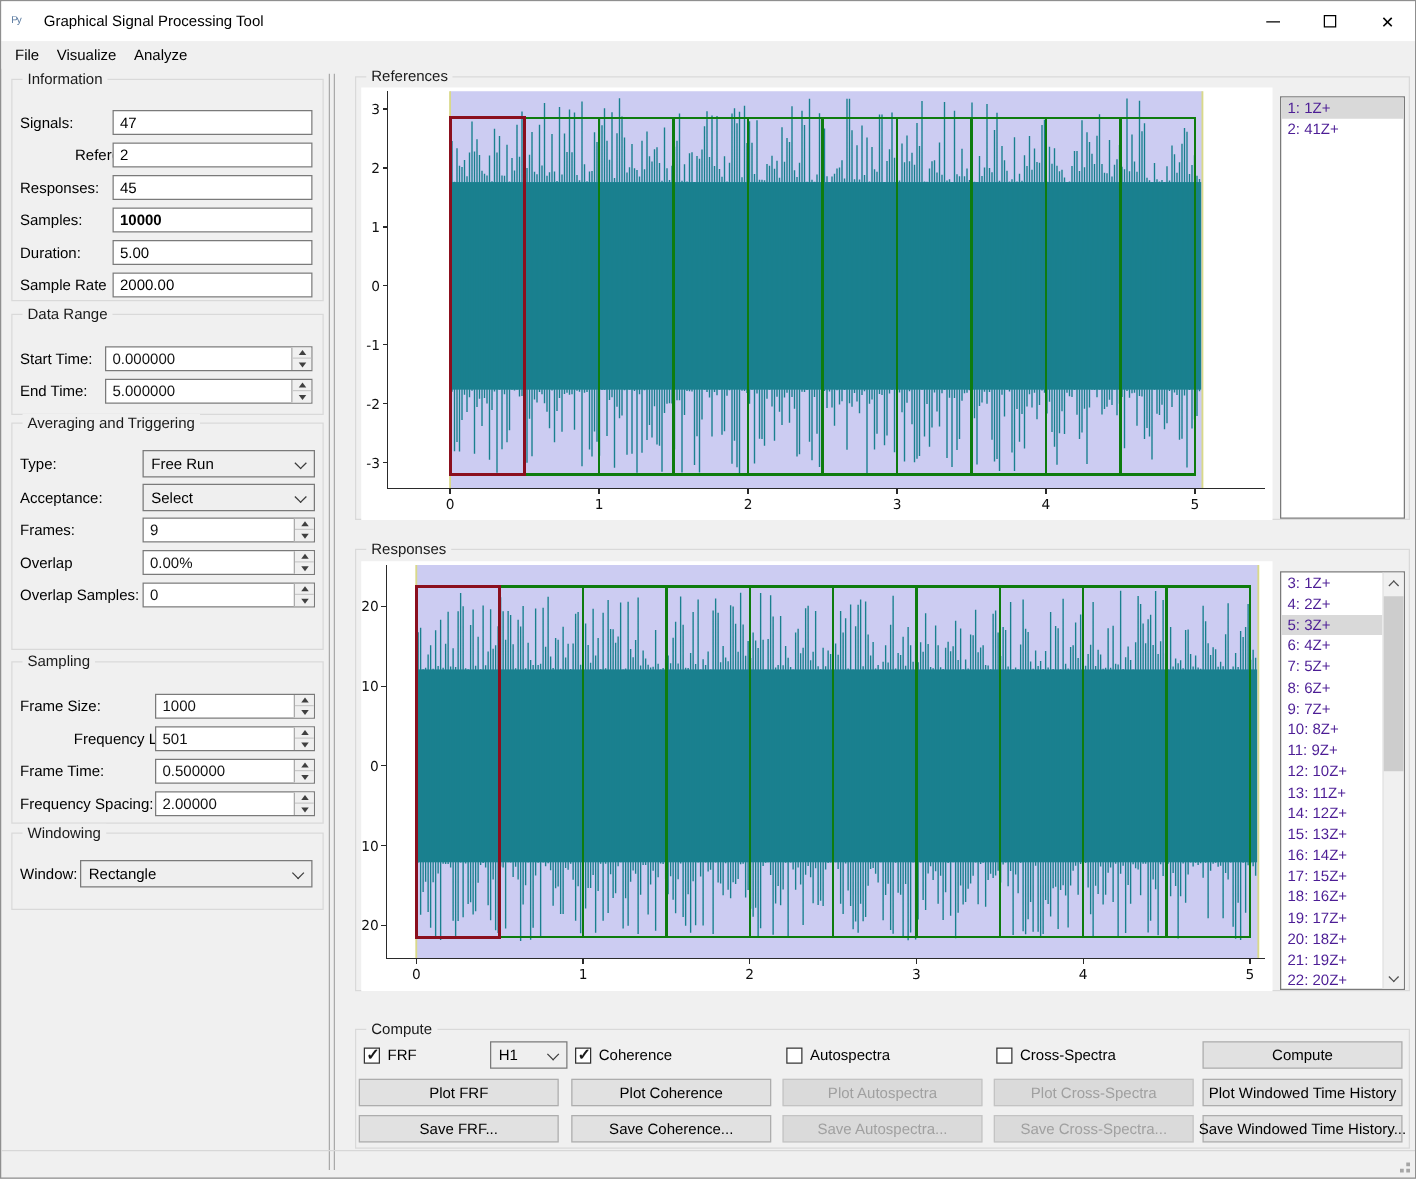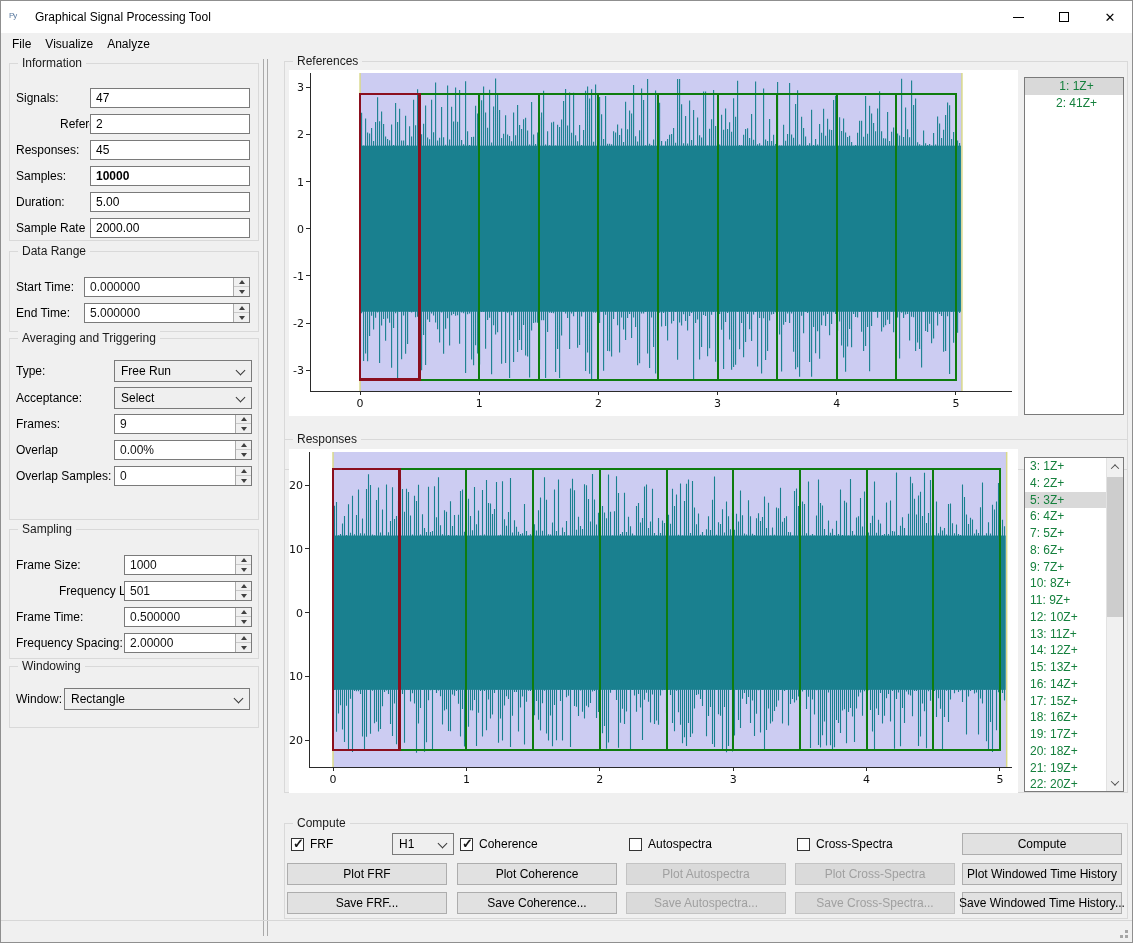--- a/index.html
+++ b/index.html
@@ -32,21 +32,21 @@
   .spin-btn { position: absolute; left: 0; width: 100%; height: 50%; display: flex; align-items: center; justify-content: center; }
   .spin-btn.up { top: 0; border-bottom: 1px solid #c9c9c9; }
   .spin-btn.down { bottom: 0; }
   .tri-up { width: 0; height: 0; border-left: 3px solid transparent; border-right: 3px solid transparent; border-bottom: 4px solid #404040; }
   .tri-down { width: 0; height: 0; border-left: 3px solid transparent; border-right: 3px solid transparent; border-top: 4px solid #404040; }
   .combo { position: absolute; height: 22px; background: #efefef; border: 1px solid #7a7a7a; font-size: 12px; line-height: 20px; padding-left: 6px; color: #000; white-space: nowrap; }
   .combo .chev { position: absolute; right: 7px; top: 6px; width: 7px; height: 7px; border-right: 1.4px solid #3a3a3a; border-bottom: 1.4px solid #3a3a3a; transform: rotate(45deg); }
   .splitter { position: absolute; left: 262px; top: 58px; width: 5px; height: 877px; border-left: 1px solid #aaaaaa; border-right: 1px solid #aaaaaa; }
   .figure { position: absolute; background: #ffffff; }
   .listbox { position: absolute; background: #ffffff; border: 1px solid #7a7a7a; overflow: hidden; }
-  .list-item { height: 16.75px; line-height: 16.75px; padding-left: 5px; font-size: 12px; color: #15803d; white-space: nowrap; }
+  .list-item { height: 16.75px; line-height: 16.75px; padding-left: 5px; font-size: 12px; color: #4c1d95; white-space: nowrap; }
   .list-item.selected { background: #d9d9d9; }
   .scrollbar { position: absolute; top: 0; right: 0; width: 17px; height: 100%; background: #f0f0f0; border-left: 1px solid #e2e2e2; }
   .sb-arrow { position: absolute; left: 0; width: 100%; height: 17px; display: flex; align-items: center; justify-content: center; }
   .sb-chev { width: 6px; height: 6px; border-right: 1.3px solid #505050; border-bottom: 1.3px solid #505050; }
   .sb-chev.up { transform: rotate(-135deg) translate(-1px,-1px); }
   .sb-chev.down { transform: rotate(45deg) translate(-1px,-1px); }
   .sb-thumb { position: absolute; left: 0; width: 100%; background: #cdcdcd; }
   .checkbox-row { position: absolute; display: flex; align-items: center; gap: 6px; height: 16px; }
   .checkbox { width: 13px; height: 13px; background: #fff; border: 1px solid #333; position: relative; }
   .checkbox .check-glyph { display: none; position: absolute; left: 1px; top: -3px; color: #1a1a1a; font-size: 13px; font-weight: bold; }
@@ -237,21 +237,21 @@
     <span class="group-label">Windowing</span>
     <div class="field-label" style="left:6px;top:22px;">Window:</div>
     <div class="combo" style="left:54px;top:21px;width:186px;">
       <span>Rectangle</span>
       <span class="chev"></span>
     </div>
   </div>
 
   <div class="splitter"></div>
 
-  <div class="group" style="left:283px;top:60px;width:844px;height:409px;text-align:center;">
+  <div class="group" style="left:283px;top:60px;width:844px;height:355px;">
     <span class="group-label">References</span>
     <div class="figure" style="left:4px;top:8px;width:729px;height:346px;" id="references-plot"><svg width="729" height="346">
           <rect x="71.05772495755518" y="3" width="601.8845500848897" height="318" fill="#ccccf2"></rect>
           <line x1="71.05772495755518" y1="3" x2="71.05772495755518" y2="321" stroke="#d9d98a" stroke-width="1.5"></line>
           <line x1="672.9422750424449" y1="3" x2="672.9422750424449" y2="321" stroke="#d9d98a" stroke-width="1.5"></line>
           <rect x="72.05772495755518" y="75.65875370919879" width="599.8845500848897" height="166.0771513353116" fill="#1a808f"></rect>
           <path d="M72.6,42.8L72.6,243.3M74.6,75.4L74.6,291.0M76.6,48.5L76.6,283.5M78.6,62.5L78.6,291.2M80.6,63.5L80.6,265.9M82.6,58.0L82.6,245.8M84.6,71.0L84.6,259.5M86.6,52.0L86.6,247.7M88.6,27.2L88.6,242.6M90.6,51.2L90.6,292.9M92.6,41.4L92.6,255.5M94.6,54.0L94.6,249.0M96.6,66.6L96.6,270.7M98.6,68.9L98.6,248.4M100.6,70.3L100.6,252.8M102.6,54.4L102.6,297.7M104.6,75.0L104.6,257.9M106.6,33.0L106.6,243.2M108.6,51.9L108.6,308.1M110.6,38.7L110.6,241.7M112.6,70.4L112.6,289.3M114.6,70.5L114.6,245.4M116.6,45.7L116.6,283.7M118.6,75.2L118.6,274.1M120.6,56.3L120.6,241.8M122.6,66.4L122.6,242.4M124.6,29.7L124.6,241.8M126.6,55.3L126.6,247.2M128.6,19.2L128.6,246.7M130.6,50.5L130.6,251.7M132.6,64.3L132.6,300.2M134.6,53.7L134.6,265.0M136.6,35.5L136.6,295.0M138.6,67.4L138.6,249.6M140.6,69.3L140.6,251.9M142.6,29.8L142.6,243.5M144.6,62.3L144.6,245.4M146.6,12.4L146.6,252.5M148.6,70.5L148.6,259.3M150.6,67.7L150.6,272.6M152.6,37.1L152.6,242.4M154.6,67.2L154.6,283.8M156.6,74.8L156.6,258.7M158.6,15.6L158.6,248.3M160.6,69.5L160.6,275.4M162.6,36.8L162.6,245.2M164.6,51.5L164.6,244.1M166.6,17.6L166.6,245.7M168.6,51.7L168.6,245.3M170.6,19.9L170.6,273.8M172.6,70.0L172.6,242.6M174.6,74.2L174.6,243.3M176.6,11.2L176.6,303.0M178.6,61.3L178.6,244.2M180.6,75.0L180.6,243.6M182.6,67.1L182.6,289.5M184.6,66.7L184.6,295.2M186.6,35.8L186.6,275.2M188.6,43.6L188.6,283.4M190.6,25.2L190.6,294.6M192.6,30.2L192.6,242.0M194.6,16.5L194.6,241.9M196.6,42.6L196.6,278.7M198.6,57.7L198.6,249.9M200.6,19.8L200.6,247.7M202.6,72.4L202.6,304.2M204.6,36.5L204.6,255.3M206.6,8.5L206.6,264.5M208.6,23.1L208.6,262.3M210.6,39.9L210.6,242.1M212.6,68.0L212.6,293.7M214.6,63.7L214.6,241.8M216.6,45.2L216.6,292.9M218.6,64.5L218.6,242.7M220.6,66.0L220.6,308.1M222.6,71.2L222.6,245.3M224.6,42.6L224.6,292.1M226.6,65.3L226.6,242.2M228.6,35.1L228.6,282.0M230.6,54.9L230.6,269.9M232.6,59.1L232.6,280.0M234.6,49.3L234.6,255.0M236.6,47.8L236.6,285.5M238.6,60.4L238.6,286.6M240.6,74.6L240.6,307.4M242.6,32.0L242.6,260.4M244.6,64.6L244.6,253.0M246.6,73.9L246.6,252.6M248.6,62.6L248.6,252.7M250.6,47.4L250.6,289.5M252.6,42.5L252.6,250.2M254.6,20.7L254.6,250.2M256.6,74.5L256.6,307.9M258.6,61.3L258.6,261.9M260.6,75.2L260.6,242.7M262.6,52.5L262.6,242.9M264.6,51.8L264.6,243.2M266.6,75.6L266.6,302.0M268.6,54.7L268.6,278.9M270.6,57.0L270.6,307.9M272.6,49.5L272.6,265.5M274.6,31.0L274.6,241.8M276.6,19.0L276.6,243.6M278.6,55.6L278.6,248.0M280.6,22.4L280.6,279.1M282.6,62.7L282.6,243.6M284.6,22.8L284.6,246.2M286.6,65.2L286.6,241.8M288.6,71.3L288.6,277.7M290.6,55.0L290.6,275.0M292.6,75.1L292.6,246.6M294.6,60.1L294.6,242.2M296.6,20.8L296.6,300.9M298.6,16.6L298.6,282.5M300.6,28.6L300.6,303.7M302.6,19.3L302.6,309.3M304.6,71.8L304.6,242.5M306.6,14.6L306.6,242.7M308.6,44.4L308.6,244.4M310.6,26.9L310.6,252.9M312.6,44.2L312.6,241.8M314.6,69.1L314.6,300.7M316.6,26.1L316.6,244.8M318.6,73.8L318.6,281.0M320.6,73.8L320.6,281.2M322.6,74.2L322.6,286.6M324.6,61.2L324.6,248.9M326.6,62.6L326.6,241.8M328.6,54.6L328.6,255.2M330.6,64.9L330.6,282.5M332.6,58.5L332.6,247.4M334.6,72.1L334.6,259.4M336.6,31.8L336.6,270.0M338.6,59.3L338.6,247.9M340.6,40.4L340.6,244.1M342.6,43.5L342.6,268.1M344.6,14.9L344.6,247.5M346.6,66.2L346.6,257.0M348.6,71.5L348.6,295.2M350.6,60.2L350.6,293.3M352.6,18.5L352.6,243.4M354.6,30.0L354.6,243.6M356.6,75.3L356.6,241.9M358.6,9.0L358.6,283.4M360.6,73.8L360.6,298.1M362.6,75.3L362.6,247.6M364.6,69.6L364.6,277.0M366.6,20.6L366.6,303.6M368.6,75.2L368.6,277.6M370.6,32.8L370.6,242.7M372.6,71.0L372.6,256.4M374.6,75.7L374.6,243.1M376.6,71.2L376.6,255.9M378.6,69.0L378.6,270.6M380.6,64.8L380.6,242.1M382.6,64.0L382.6,253.5M384.6,58.1L384.6,251.0M386.6,72.8L386.6,242.0M388.6,9.0L388.6,289.7M390.6,9.0L390.6,252.5M392.6,34.2L392.6,255.4M394.6,73.3L394.6,244.3M396.6,46.1L396.6,251.1M398.6,73.6L398.6,260.5M400.6,30.4L400.6,246.0M402.6,70.0L402.6,243.0M404.6,40.0L404.6,309.2M406.6,75.2L406.6,252.9M408.6,47.5L408.6,249.5M410.6,65.3L410.6,289.6M412.6,67.4L412.6,277.0M414.6,21.6L414.6,245.1M416.6,21.6L416.6,246.0M418.6,75.6L418.6,286.2M420.6,58.7L420.6,278.3M422.6,49.3L422.6,244.7M424.6,20.0L424.6,242.0M426.6,56.1L426.6,291.7M428.6,40.1L428.6,258.6M430.6,74.4L430.6,244.0M432.6,44.7L432.6,259.8M434.6,59.7L434.6,299.1M436.6,38.4L436.6,252.1M438.6,59.0L438.6,242.9M440.6,52.2L440.6,269.4M442.6,61.8L442.6,299.7M444.6,28.3L444.6,297.0M446.6,46.8L446.6,294.8M448.6,10.7L448.6,241.8M450.6,75.1L450.6,279.2M452.6,75.3L452.6,253.1M454.6,64.8L454.6,287.3M456.6,58.9L456.6,272.0M458.6,58.2L458.6,244.0M460.6,68.0L460.6,259.2M462.6,44.0L462.6,271.1M464.6,69.7L464.6,244.5M466.6,11.5L466.6,242.0M468.6,74.3L468.6,296.4M470.6,73.3L470.6,248.1M472.6,75.6L472.6,303.5M474.6,18.5L474.6,248.3M476.6,69.4L476.6,289.9M478.6,70.9L478.6,281.1M480.6,49.0L480.6,250.6M482.6,70.9L482.6,244.6M484.6,64.7L484.6,244.1M486.6,73.9L486.6,242.2M488.6,11.9L488.6,241.8M490.6,75.4L490.6,264.6M492.6,75.5L492.6,301.6M494.6,54.7L494.6,254.7M496.6,70.7L496.6,251.9M498.6,63.9L498.6,243.4M500.6,13.1L500.6,252.9M502.6,64.4L502.6,243.6M504.6,67.7L504.6,281.8M506.6,34.0L506.6,299.2M508.6,20.2L508.6,297.2M510.6,74.5L510.6,306.7M512.6,46.8L512.6,245.7M514.6,58.1L514.6,263.2M516.6,66.6L516.6,241.8M518.6,75.2L518.6,243.1M520.6,73.3L520.6,291.9M522.6,39.7L522.6,306.7M524.6,75.1L524.6,257.1M526.6,68.9L526.6,283.3M528.6,74.5L528.6,261.2M530.6,54.1L530.6,288.8M532.6,62.8L532.6,255.2M534.6,38.7L534.6,245.4M536.6,65.8L536.6,256.0M538.6,48.8L538.6,244.1M540.6,59.6L540.6,265.3M542.6,60.1L542.6,254.0M544.6,29.9L544.6,242.3M546.6,25.8L546.6,244.1M548.6,75.4L548.6,260.7M550.6,47.3L550.6,251.4M552.6,61.0L552.6,275.5M554.6,48.6L554.6,287.4M556.6,62.5L556.6,301.7M558.6,67.0L558.6,276.6M560.6,65.8L560.6,259.0M562.6,71.9L562.6,277.2M564.6,75.7L564.6,244.1M566.6,75.1L566.6,246.9M568.6,62.7L568.6,247.5M570.6,50.7L570.6,242.0M572.6,50.8L572.6,261.7M574.6,66.8L574.6,281.1M576.6,26.1L576.6,276.0M578.6,63.7L578.6,257.0M580.6,35.7L580.6,301.2M582.6,43.5L582.6,256.0M584.6,53.0L584.6,241.8M586.6,61.2L586.6,242.0M588.6,38.5L588.6,247.7M590.6,21.3L590.6,241.8M592.6,61.2L592.6,261.6M594.6,68.2L594.6,257.2M596.6,68.6L596.6,255.3M598.6,42.0L598.6,249.7M600.6,71.1L600.6,254.0M602.6,61.8L602.6,241.7M604.6,57.4L604.6,262.2M606.6,46.0L606.6,252.9M608.6,63.4L608.6,247.5M610.6,65.4L610.6,288.6M612.6,8.8L612.6,242.8M614.6,66.9L614.6,248.1M616.6,37.5L616.6,244.5M618.6,59.2L618.6,244.1M620.6,67.3L620.6,270.5M622.6,10.6L622.6,246.7M624.6,34.9L624.6,247.2M626.6,28.5L626.6,281.1M628.6,72.2L628.6,272.4M630.6,74.2L630.6,279.1M632.6,75.5L632.6,297.6M634.6,60.4L634.6,241.8M636.6,73.3L636.6,260.9M638.6,75.1L638.6,262.0M640.6,73.9L640.6,253.8M642.6,75.6L642.6,273.3M644.6,63.0L644.6,268.5M646.6,74.4L646.6,242.7M648.6,46.4L648.6,255.5M650.6,53.4L650.6,243.9M652.6,68.1L652.6,245.9M654.6,59.7L654.6,281.7M656.6,45.0L656.6,281.0M658.6,32.4L658.6,246.3M660.6,35.3L660.6,304.0M662.6,69.1L662.6,241.9M664.6,62.0L664.6,272.7M666.6,54.1L666.6,265.5M668.6,70.6L668.6,262.8M670.6,73.1L670.6,243.0" stroke="#1a808f" stroke-width="1.1" fill="none"></path>
           <rect x="130.6502546689304" y="24.231454005934705" width="59.59252971137522" height="285.4451038575668" fill="none" stroke="#0e7c0e" stroke-width="2" shape-rendering="crispEdges"></rect>
           <rect x="190.2427843803056" y="24.231454005934705" width="59.59252971137522" height="285.4451038575668" fill="none" stroke="#0e7c0e" stroke-width="2" shape-rendering="crispEdges"></rect>
           <rect x="249.83531409168083" y="24.231454005934705" width="59.59252971137519" height="285.4451038575668" fill="none" stroke="#0e7c0e" stroke-width="2" shape-rendering="crispEdges"></rect>

